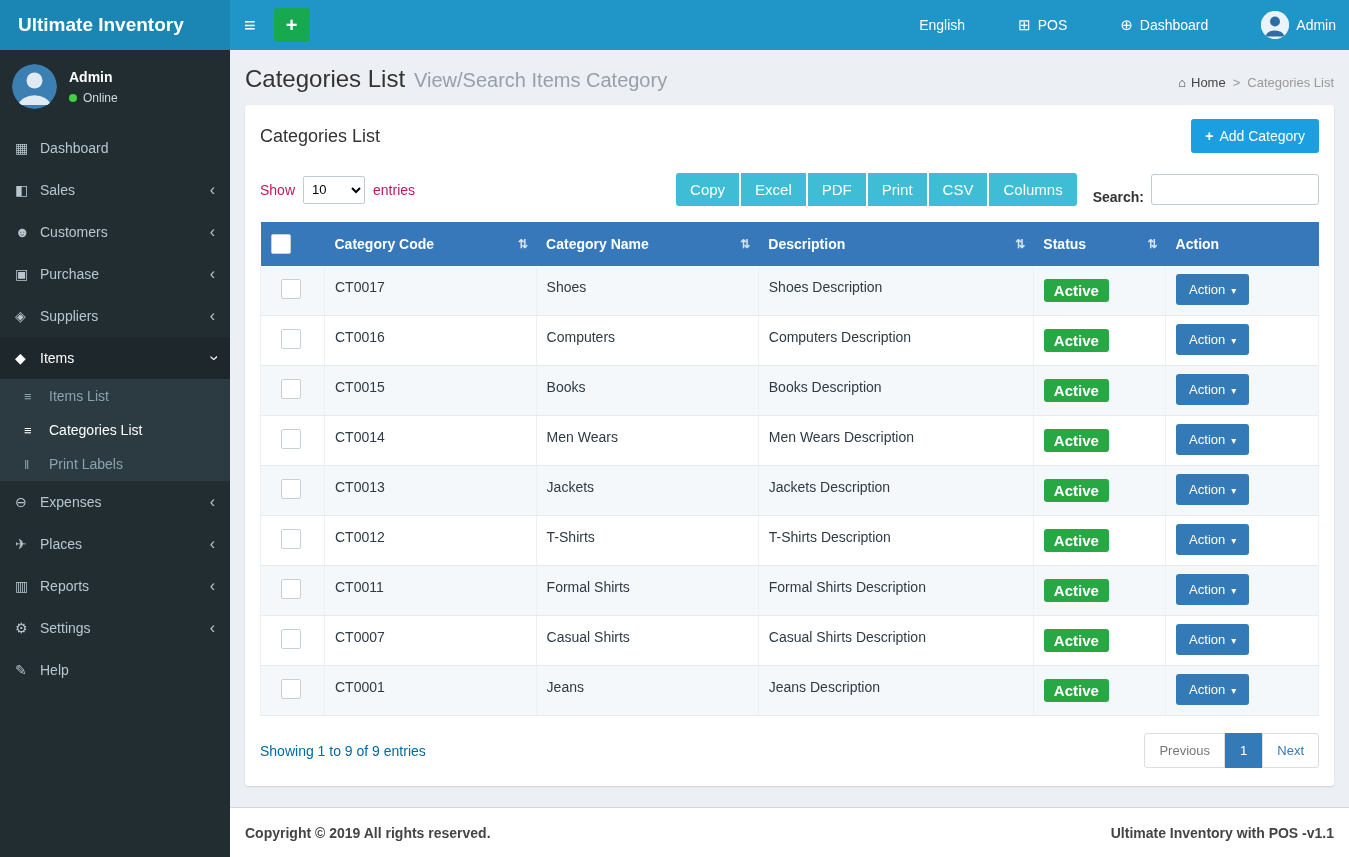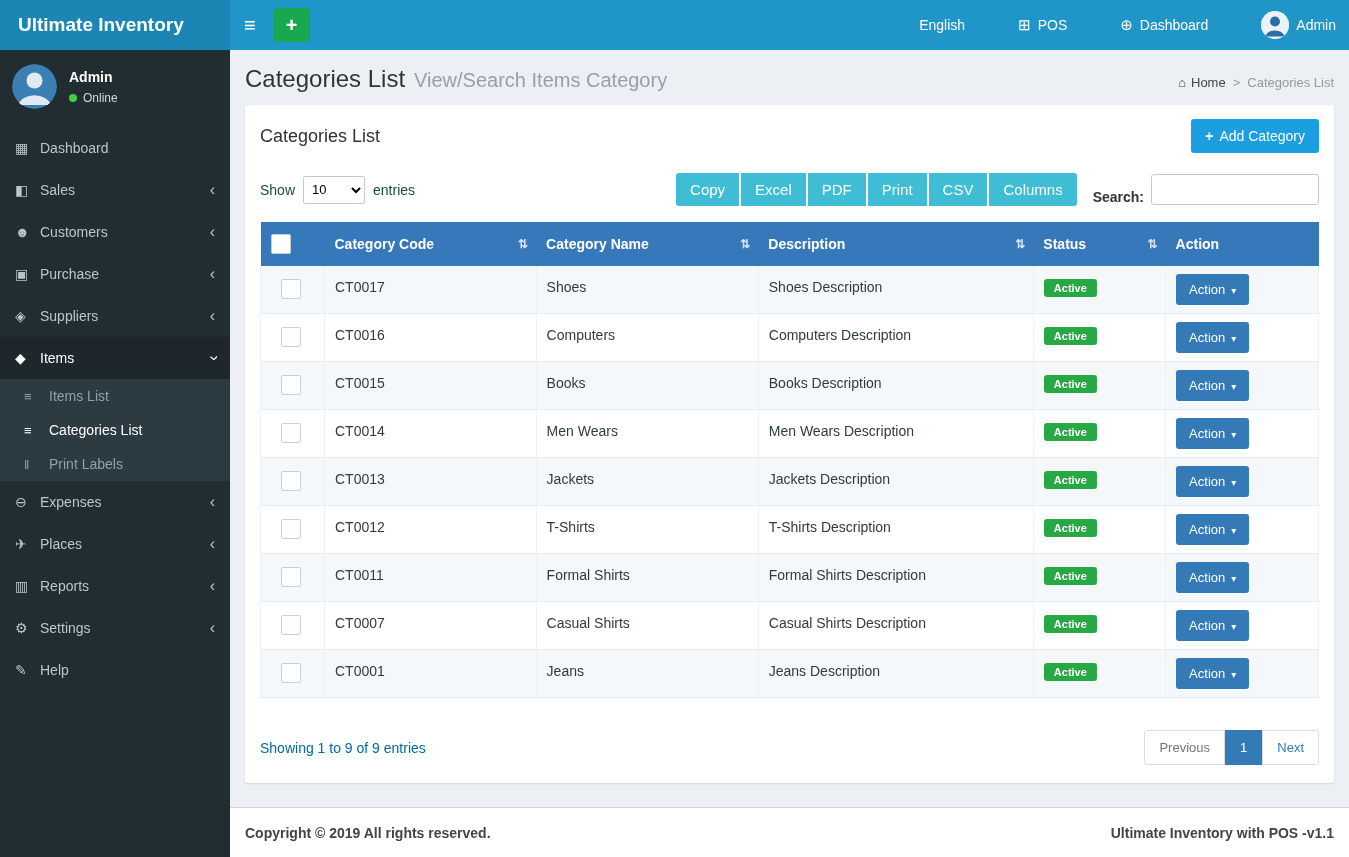--- a/index.html
+++ b/index.html
@@ -47,45 +47,45 @@
   .breadcrumb .sep { color:#999; }
   .breadcrumb .current { color:#999; }
 
   .box { background:#fff; margin:0 15px 15px; border-radius:3px; box-shadow:0 1px 2px rgba(0,0,0,.12); padding-bottom:18px; }
   .box-header { display:flex; align-items:center; padding:14px 15px 10px; }
   .box-title { font-size:18px; font-weight:400; color:#333; }
   .add-btn { margin-left:auto; background:var(--add-button,#1b9fe0); color:#fff; border:none; border-radius:3px; padding:9px 14px; font-size:14px; cursor:pointer; display:flex; gap:6px; align-items:center; }
   .add-btn .plus { font-weight:700; }
 
   .controls { display:flex; align-items:center; padding:0 15px; margin:10px 0 16px; }
-  .ctl-label { font-size:14px; color:#14532d; }
+  .ctl-label { font-size:14px; color:#be185d; }
   .show-select { margin:0 8px; height:28px; min-width:62px; border:1px solid #c3cbd2; border-radius:2px; font-size:13px; padding:0 4px; background:#fff; font-family:"Liberation Sans", sans-serif; }
   .export-group { margin-left:auto; display:flex; gap:2px; }
   .export-btn { background:var(--export-button,#3fbdd4); color:#fff; border:none; padding:8px 14px; font-size:15px; cursor:pointer; font-family:"Liberation Sans", sans-serif; }
   .export-btn:first-child { border-radius:3px 0 0 3px; }
   .export-btn:last-child { border-radius:0 3px 3px 0; }
   .search-wrap { display:flex; align-items:flex-end; gap:7px; margin-left:16px; }
   .search-label { font-weight:700; color:#333; }
   .search-input { width:168px; height:31px; border:1px solid #c3cbd2; border-radius:3px; padding:0 8px; font-size:13px; }
 
-  table { width:calc(100% - 30px); margin:15px 15px; border-collapse:collapse; table-layout:fixed; }
+  table { width:calc(100% - 30px); margin:0 15px; border-collapse:collapse; table-layout:fixed; }
   thead th { background:var(--table-header-bg,#3678b9); color:#fff; text-align:left; font-size:14px; font-weight:700; padding:12px 10px; position:relative; }
   thead th:nth-child(1) { width:64px; }
   thead th:nth-child(2) { width:20%; }
   thead th:nth-child(3) { width:21%; }
   thead th:nth-child(4) { width:26%; }
   thead th:nth-child(5) { width:12.5%; }
   .sort-icon { position:absolute; right:8px; top:50%; transform:translateY(-50%); font-size:12px; opacity:.8; }
   .cb { width:20px; height:20px; background:#fff; border:1px solid #c8d0d7; border-radius:2px; cursor:pointer; }
   tbody td { padding:13px 10px; font-size:14px; color:#2e3a46; border-bottom:1px solid #e7ebee; border-right:1px solid #eef1f3; vertical-align:top; }
   tbody td:first-child { border-left:1px solid #eef1f3; }
   tbody tr:nth-child(odd) { background:#f5f8fa; }
   td.cb-cell { padding:13px 10px 13px 20px; }
   td.action-cell { padding:8px 10px; }
-  .badge { display:inline-block; background:var(--success,#28a745); color:#fff; font-size:11px; font-weight:700; padding:3px 10px; border-radius:3px; }
+  .badge { display:inline-block; background:var(--success,#28a745); color:#fff; font-size:15px; font-weight:700; padding:3px 10px; border-radius:3px; }
   .action-btn { background:var(--primary,#337ab7); color:#fff; border:none; border-radius:3px; padding:8px 13px; font-size:13px; cursor:pointer; font-family:"Liberation Sans", sans-serif; }
   .caret { display:inline-block; margin-left:6px; font-size:10px; }
 
   .table-foot { display:flex; align-items:center; padding:17px 15px 0; }
   .info { font-size:14px; color:#0369a1; }
   .pagination { margin-left:auto; display:flex; }
   .page-btn { border:1px solid #ddd; background:#fff; padding:9px 14px; font-size:13px; color:#337ab7; cursor:pointer; font-family:"Liberation Sans", sans-serif; }
   .page-btn.prev { color:#777; border-radius:3px 0 0 3px; }
   .page-btn.num { background:var(--primary,#337ab7); border-color:var(--primary,#337ab7); color:#fff; }
   .page-btn.next { border-radius:0 3px 3px 0; }

